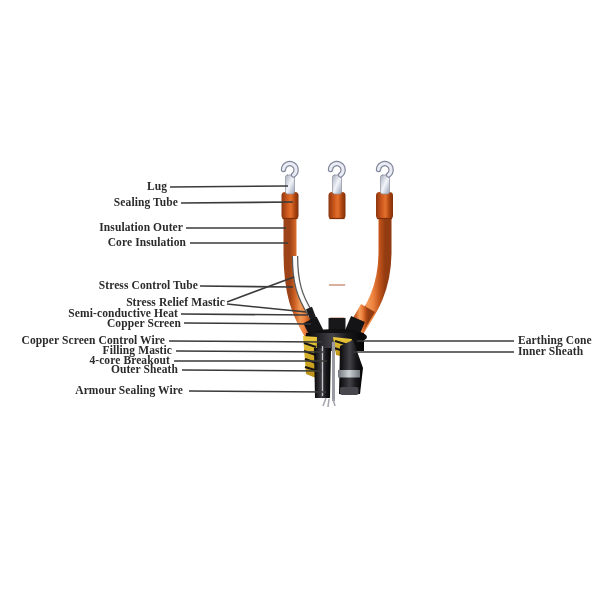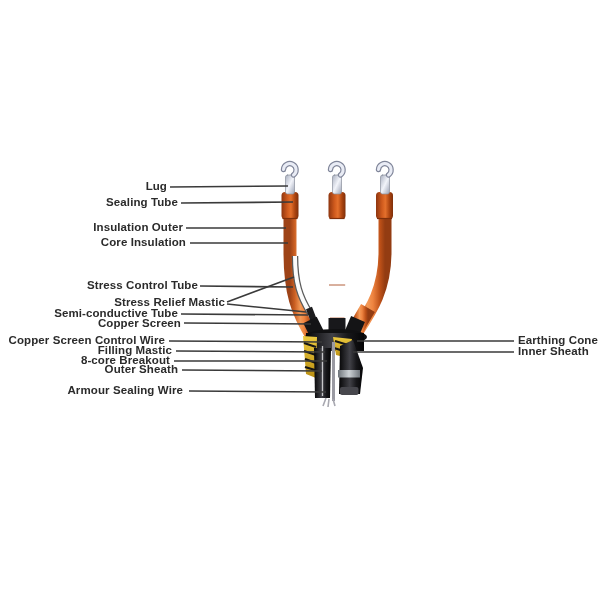--- a/index.html
+++ b/index.html
@@ -5,20 +5,21 @@
   html,body{margin:0;padding:0;background:#ffffff;}
   .stage{
     position:relative;width:600px;height:600px;background:#ffffff;
     font-family:"Liberation Sans",sans-serif;overflow:hidden;
   }
   .diagram-svg{position:absolute;left:0;top:0;}
   .lbl{
     position:absolute;font-weight:bold;font-size:11.5px;line-height:1;
     color:#2b2b2b;white-space:nowrap;transform:translateY(-50%);
     letter-spacing:0.1px;
+    font-family:Liberation Serif, serif;
   }
   .lbl.anchor-right{text-align:right;}
   .title{
     position:absolute;left:337px;top:418px;transform:translate(-50%,-50%);
     font-weight:bold;font-size:12.5px;letter-spacing:-0.2px;color:#1c1c1c;
     white-space:nowrap;
   }
 </style>
 </head>
 <body>
@@ -155,24 +156,24 @@
       <line x1="353" y1="352" x2="514" y2="352"></line>
     </g>
   </svg>
 
   <div class="lbl anchor-right" style="right:433px;top:187px">Lug</div>
   <div class="lbl anchor-right" style="right:422px;top:203px">Sealing Tube</div>
   <div class="lbl anchor-right" style="right:417px;top:228px">Insulation Outer</div>
   <div class="lbl anchor-right" style="right:414px;top:243px">Core Insulation</div>
   <div class="lbl anchor-right" style="right:402px;top:286px">Stress Control  Tube</div>
   <div class="lbl anchor-right" style="right:375px;top:303px">Stress Relief Mastic</div>
-  <div class="lbl anchor-right" style="right:422px;top:314px">Semi-conductive Tube</div>
+  <div class="lbl anchor-right" style="right:422px;top:314px">Semi-conductive Heat</div>
   <div class="lbl anchor-right" style="right:419px;top:324px">Copper Screen</div>
   <div class="lbl anchor-right" style="right:435px;top:341px">Copper Screen Control Wire</div>
   <div class="lbl anchor-right" style="right:428px;top:351px">Filling Mastic</div>
-  <div class="lbl anchor-right" style="right:430px;top:361px">8-core Breakout</div>
+  <div class="lbl anchor-right" style="right:430px;top:361px">4-core Breakout</div>
   <div class="lbl anchor-right" style="right:422px;top:370px">Outer Sheath</div>
   <div class="lbl anchor-right" style="right:417px;top:391px">Armour Sealing Wire</div>
 
   <div class="lbl" style="left:518px;top:341px">Earthing Cone</div>
   <div class="lbl" style="left:518px;top:352px">Inner Sheath</div>
 
 </div>
 
 </body></html>

